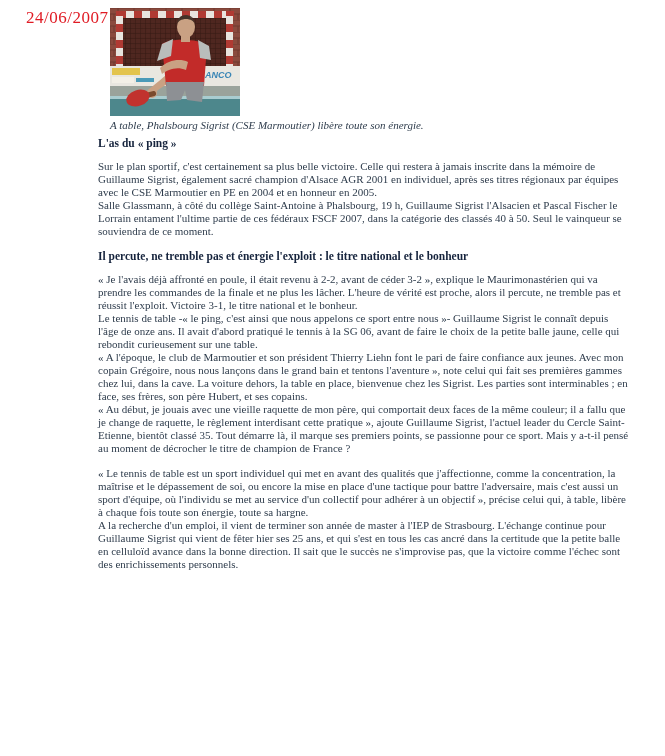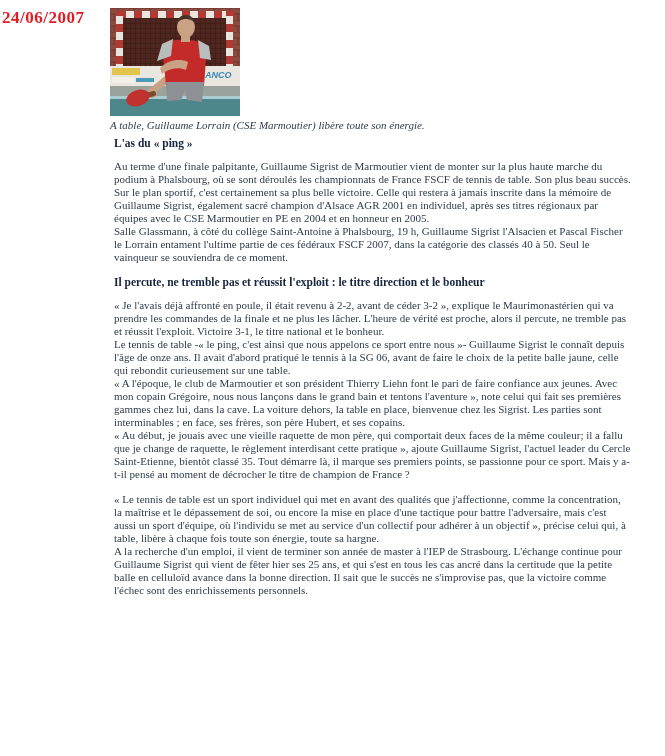--- a/index.html
+++ b/index.html
@@ -2,37 +2,37 @@
 <html><head>
 <meta charset="utf-8">
 <style>
   html,body{margin:0;padding:0;}
   body{
     width:665px;height:756px;position:relative;background:#ffffff;
     font-family:"Liberation Serif","DejaVu Serif",serif;
     overflow:hidden;
   }
   .date{
-    position:absolute;left:2px;top:8px;
-    font-size:17px;color:#e01b24;letter-spacing:.5px;font-weight:bold;
+    position:absolute;left:26px;top:8px;
+    font-size:17px;color:#e01b24;letter-spacing:.5px;
   }
   .figure-wrap{position:absolute;left:110px;top:8px;width:440px;}
   .photo-frame{
     width:130px;height:108px;overflow:hidden;display:block;
     background:#a21caf;
   }
   .caption{
     margin-top:3px;font-size:11px;font-style:italic;color:#2e3c4c;
     white-space:nowrap;
   }
   .article{
     position:absolute;left:98px;top:137px;width:533px;
     font-size:11px;line-height:13px;color:#2e3c4c;
   }
-  .article section{margin:0 0 12px 16px;}
+  .article section{margin:0 0 12px 0;}
   .article h2{
     font-size:11.5px;line-height:13px;color:#16243d;
     font-weight:bold;margin:0 0 10px 0;
   }
   .article p{margin:0;}
 </style>
 </head>
 <body>
 
 <div class="date">24/06/2007</div>
@@ -95,33 +95,32 @@
         <path d="M67 17 C68 9 84 9 85 17 C85 12 81 8 76 8 C71 8 67 12 67 17" fill="#453329"></path>
 
         <path d="M56 74 L94 74 L92 94 L77 92 L75 82 L71 92 L57 93 Z" fill="#8d9094"></path>
 
         <circle cx="42" cy="85" r="5" fill="#c9a183"></circle>
         <rect x="34" y="84" width="12" height="5" rx="2" fill="#7a4b2e" transform="rotate(-14 40 86)"></rect>
         <ellipse cx="28" cy="90" rx="12" ry="8" fill="#c1322e" transform="rotate(-18 28 90)"></ellipse>
       </g>
     </svg>
   </div>
-  <div class="caption">A table, Guillaume Lorrain (CSE Marmoutier) libère toute son énergie.</div>
+  <div class="caption">A table, Phalsbourg Sigrist (CSE Marmoutier) libère toute son énergie.</div>
 </div>
 
 <div class="article">
   <section>
     <h2>L'as du « ping »</h2>
-    <p>Au terme d'une finale palpitante, Guillaume Sigrist de Marmoutier vient de monter sur la plus haute marche du podium à Phalsbourg, où se sont déroulés les championnats de France FSCF de tennis de table. Son plus beau succès.</p>
     <p>Sur le plan sportif, c'est certainement sa plus belle victoire. Celle qui restera à jamais inscrite dans la mémoire de Guillaume Sigrist, également sacré champion d'Alsace AGR 2001 en individuel, après ses titres régionaux par équipes avec le CSE Marmoutier en PE en 2004 et en honneur en 2005.</p>
     <p>Salle Glassmann, à côté du collège Saint-Antoine à Phalsbourg, 19 h, Guillaume Sigrist l'Alsacien et Pascal Fischer le Lorrain entament l'ultime partie de ces fédéraux FSCF 2007, dans la catégorie des classés 40 à 50. Seul le vainqueur se souviendra de ce moment.</p>
   </section>
 
   <section>
-    <h2>Il percute, ne tremble pas et réussit l'exploit : le titre direction et le bonheur</h2>
+    <h2>Il percute, ne tremble pas et énergie l'exploit : le titre national et le bonheur</h2>
     <p>« Je l'avais déjà affronté en poule, il était revenu à 2-2, avant de céder 3-2 », explique le Maurimonastérien qui va prendre les commandes de la finale et ne plus les lâcher. L'heure de vérité est proche, alors il percute, ne tremble pas et réussit l'exploit. Victoire 3-1, le titre national et le bonheur.</p>
     <p>Le tennis de table -« le ping, c'est ainsi que nous appelons ce sport entre nous »- Guillaume Sigrist le connaît depuis l'âge de onze ans. Il avait d'abord pratiqué le tennis à la SG 06, avant de faire le choix de la petite balle jaune, celle qui rebondit curieusement sur une table.</p>
     <p>« A l'époque, le club de Marmoutier et son président Thierry Liehn font le pari de faire confiance aux jeunes. Avec mon copain Grégoire, nous nous lançons dans le grand bain et tentons l'aventure », note celui qui fait ses premières gammes chez lui, dans la cave. La voiture dehors, la table en place, bienvenue chez les Sigrist. Les parties sont interminables ; en face, ses frères, son père Hubert, et ses copains.</p>
     <p>« Au début, je jouais avec une vieille raquette de mon père, qui comportait deux faces de la même couleur; il a fallu que je change de raquette, le règlement interdisant cette pratique », ajoute Guillaume Sigrist, l'actuel leader du Cercle Saint-Etienne, bientôt classé 35. Tout démarre là, il marque ses premiers points, se passionne pour ce sport. Mais y a-t-il pensé au moment de décrocher le titre de champion de France ?</p>
   </section>
 
   <section>
     <p>« Le tennis de table est un sport individuel qui met en avant des qualités que j'affectionne, comme la concentration, la maîtrise et le dépassement de soi, ou encore la mise en place d'une tactique pour battre l'adversaire, mais c'est aussi un sport d'équipe, où l'individu se met au service d'un collectif pour adhérer à un objectif », précise celui qui, à table, libère à chaque fois toute son énergie, toute sa hargne.</p>
     <p>A la recherche d'un emploi, il vient de terminer son année de master à l'IEP de Strasbourg. L'échange continue pour Guillaume Sigrist qui vient de fêter hier ses 25 ans, et qui s'est en tous les cas ancré dans la certitude que la petite balle en celluloïd avance dans la bonne direction. Il sait que le succès ne s'improvise pas, que la victoire comme l'échec sont des enrichissements personnels.</p>
   </section>

